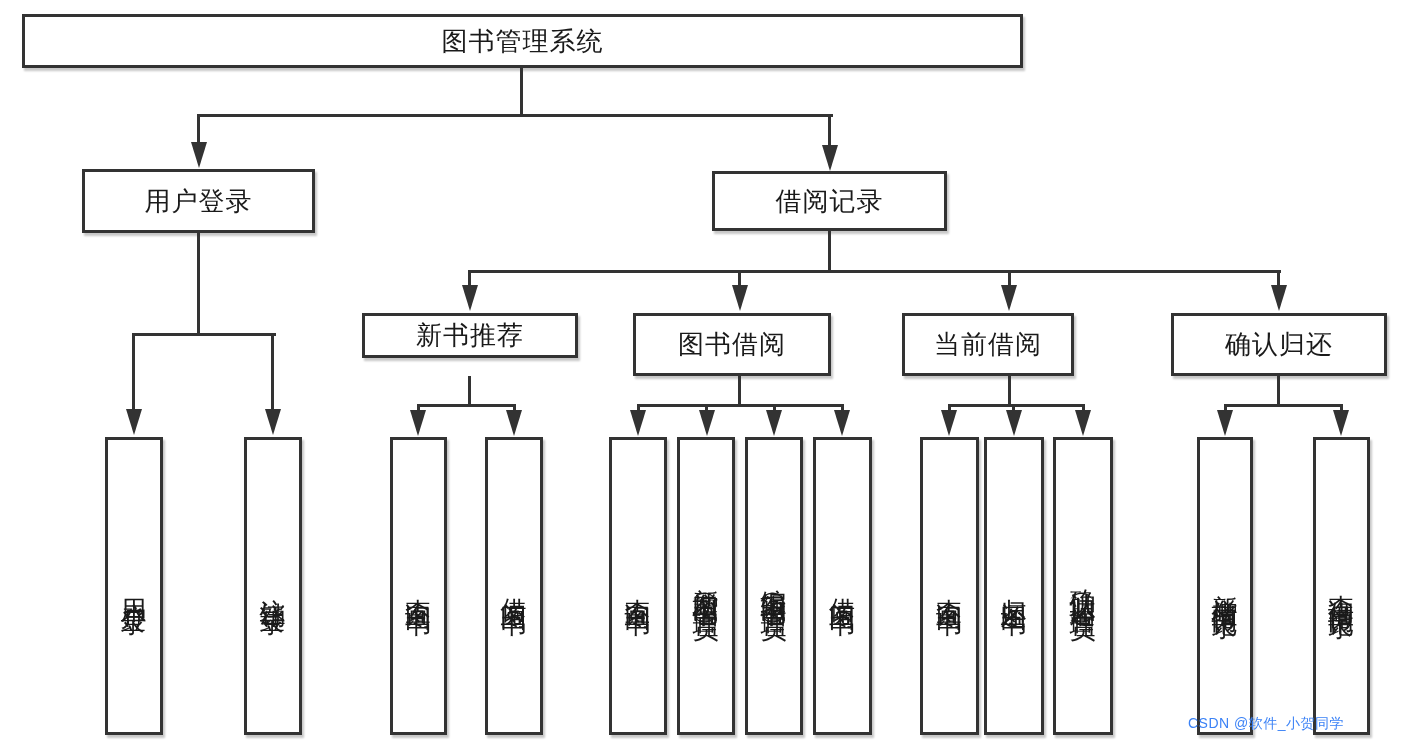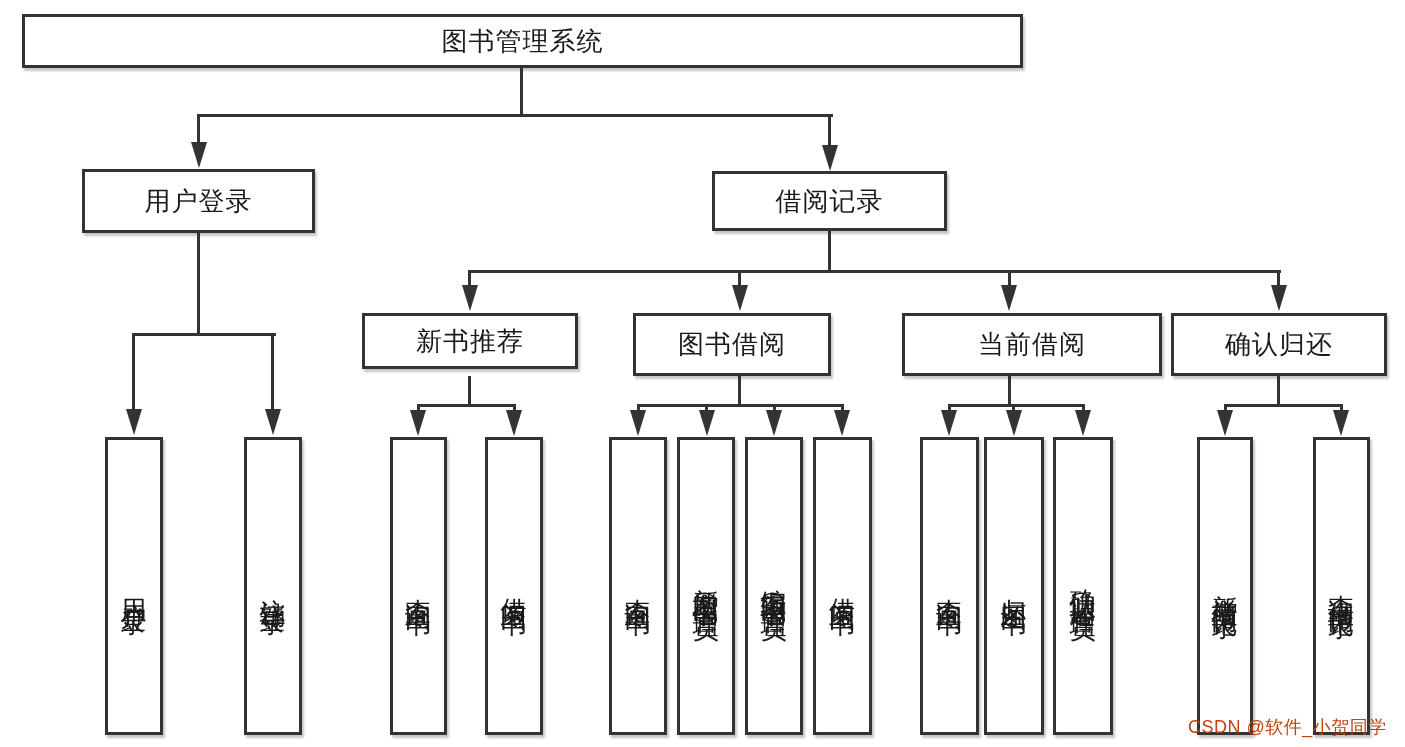--- a/index.html
+++ b/index.html
@@ -49,23 +49,23 @@
     width: 0;
     height: 0;
     border-left: 8px solid transparent;
     border-right: 8px solid transparent;
     border-top: 26px solid #333333;
   }
   .watermark {
     position: absolute;
     left: 1188px;
     top: 715px;
-    font-size: 18px;
+    font-size: 14px;
     letter-spacing: 0.5px;
-    color: #c2410c;
+    color: #3b82f6;
     z-index: 5;
     white-space: nowrap;
   }
 </style>
 </head>
 <body>
 
 <div class="canvas">
 
   <div class="box hbox" style="left:22px; top:14px; width:1001px; height:54px;">图书管理系统</div>
@@ -91,23 +91,23 @@
   <div class="ln" style="left:468px; top:270px; width:813px; height:3px;"></div>
   <div class="ln" style="left:468px; top:270px; width:3px; height:20px;"></div>
   <div class="ah" style="left:462px; top:285px;"></div>
   <div class="ln" style="left:738px; top:270px; width:3px; height:20px;"></div>
   <div class="ah" style="left:732px; top:285px;"></div>
   <div class="ln" style="left:1008px; top:270px; width:3px; height:20px;"></div>
   <div class="ah" style="left:1001px; top:285px;"></div>
   <div class="ln" style="left:1277px; top:270px; width:3px; height:20px;"></div>
   <div class="ah" style="left:1271px; top:285px;"></div>
 
-  <div class="box hbox" style="left:362px; top:313px; width:216px; height:56px;">新书推荐</div>
+  <div class="box hbox" style="left:362px; top:313px; width:216px; height:45px;">新书推荐</div>
   <div class="box hbox" style="left:633px; top:313px; width:198px; height:63px;">图书借阅</div>
-  <div class="box hbox" style="left:902px; top:313px; width:260px; height:63px;">当前借阅</div>
+  <div class="box hbox" style="left:902px; top:313px; width:172px; height:63px;">当前借阅</div>
   <div class="box hbox" style="left:1171px; top:313px; width:216px; height:63px;">确认归还</div>
 
   <div class="ln" style="left:468px; top:376px; width:3px; height:30px;"></div>
   <div class="ln" style="left:417px; top:404px; width:99px; height:3px;"></div>
   <div class="ln" style="left:417px; top:404px; width:3px; height:10px;"></div>
   <div class="ah" style="left:410px; top:410px;"></div>
   <div class="ln" style="left:513px; top:404px; width:3px; height:10px;"></div>
   <div class="ah" style="left:506px; top:410px;"></div>
 
   <div class="ln" style="left:738px; top:376px; width:3px; height:30px;"></div>

